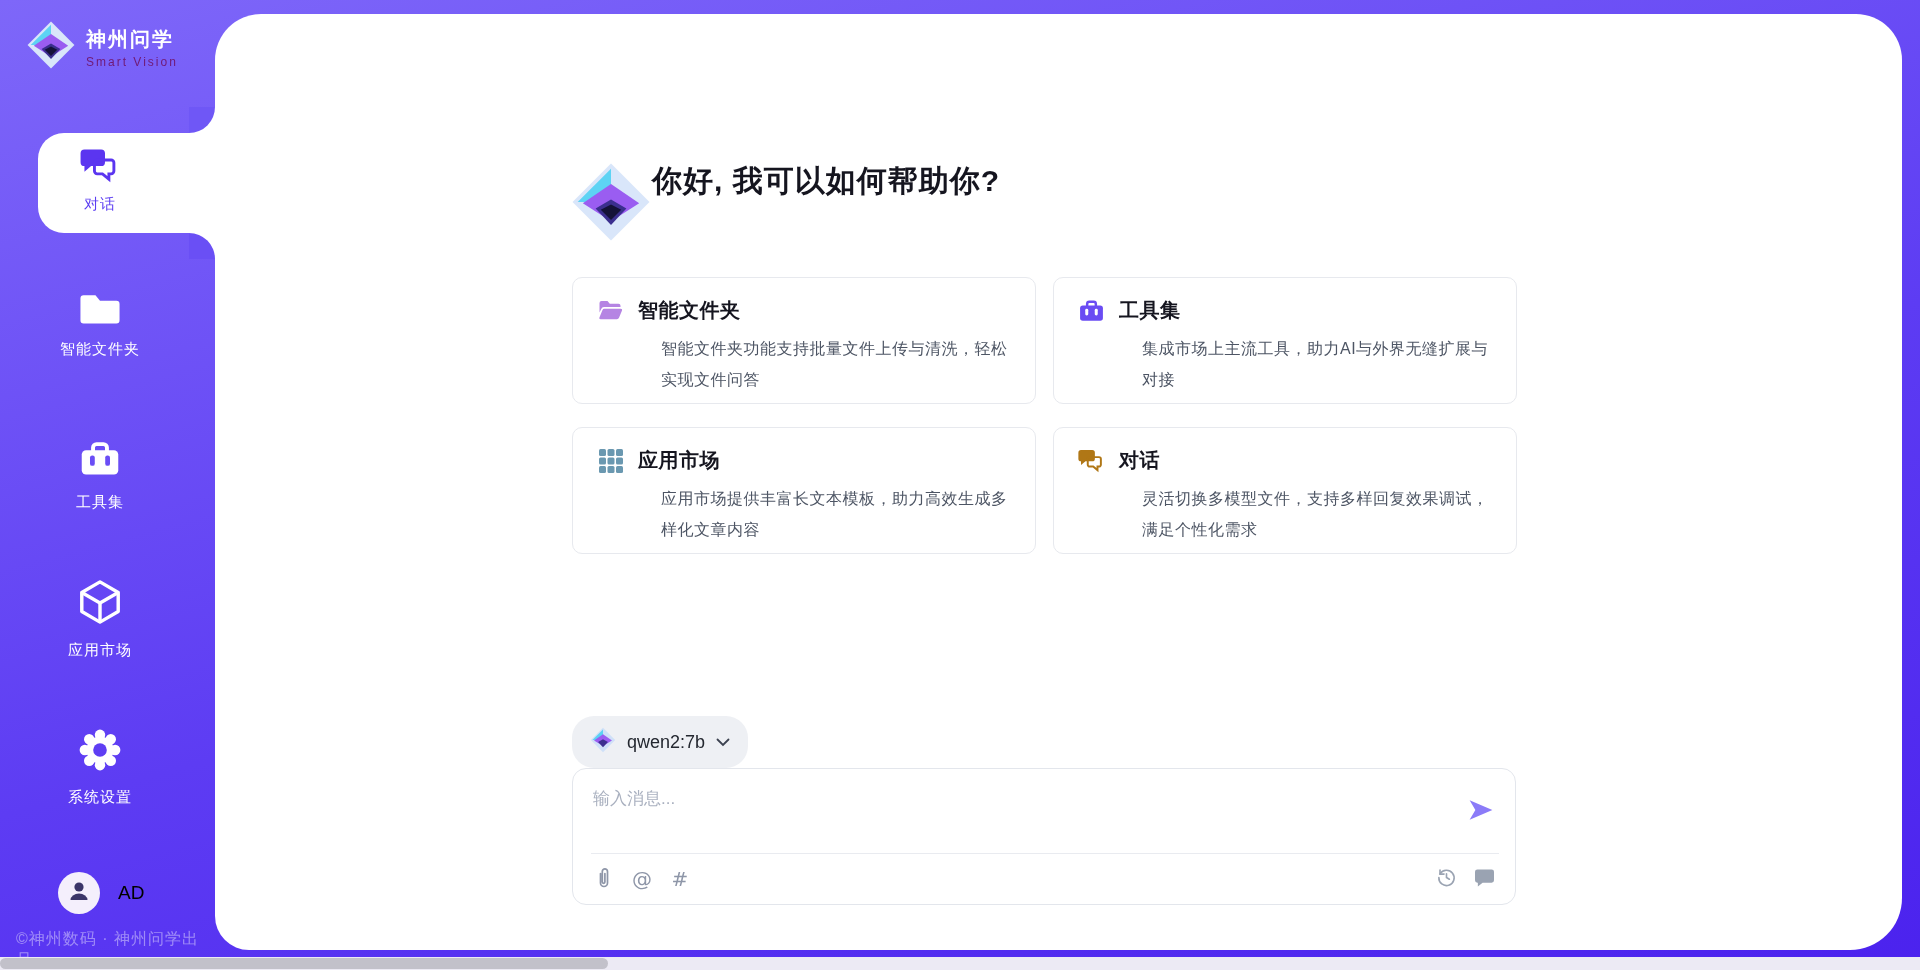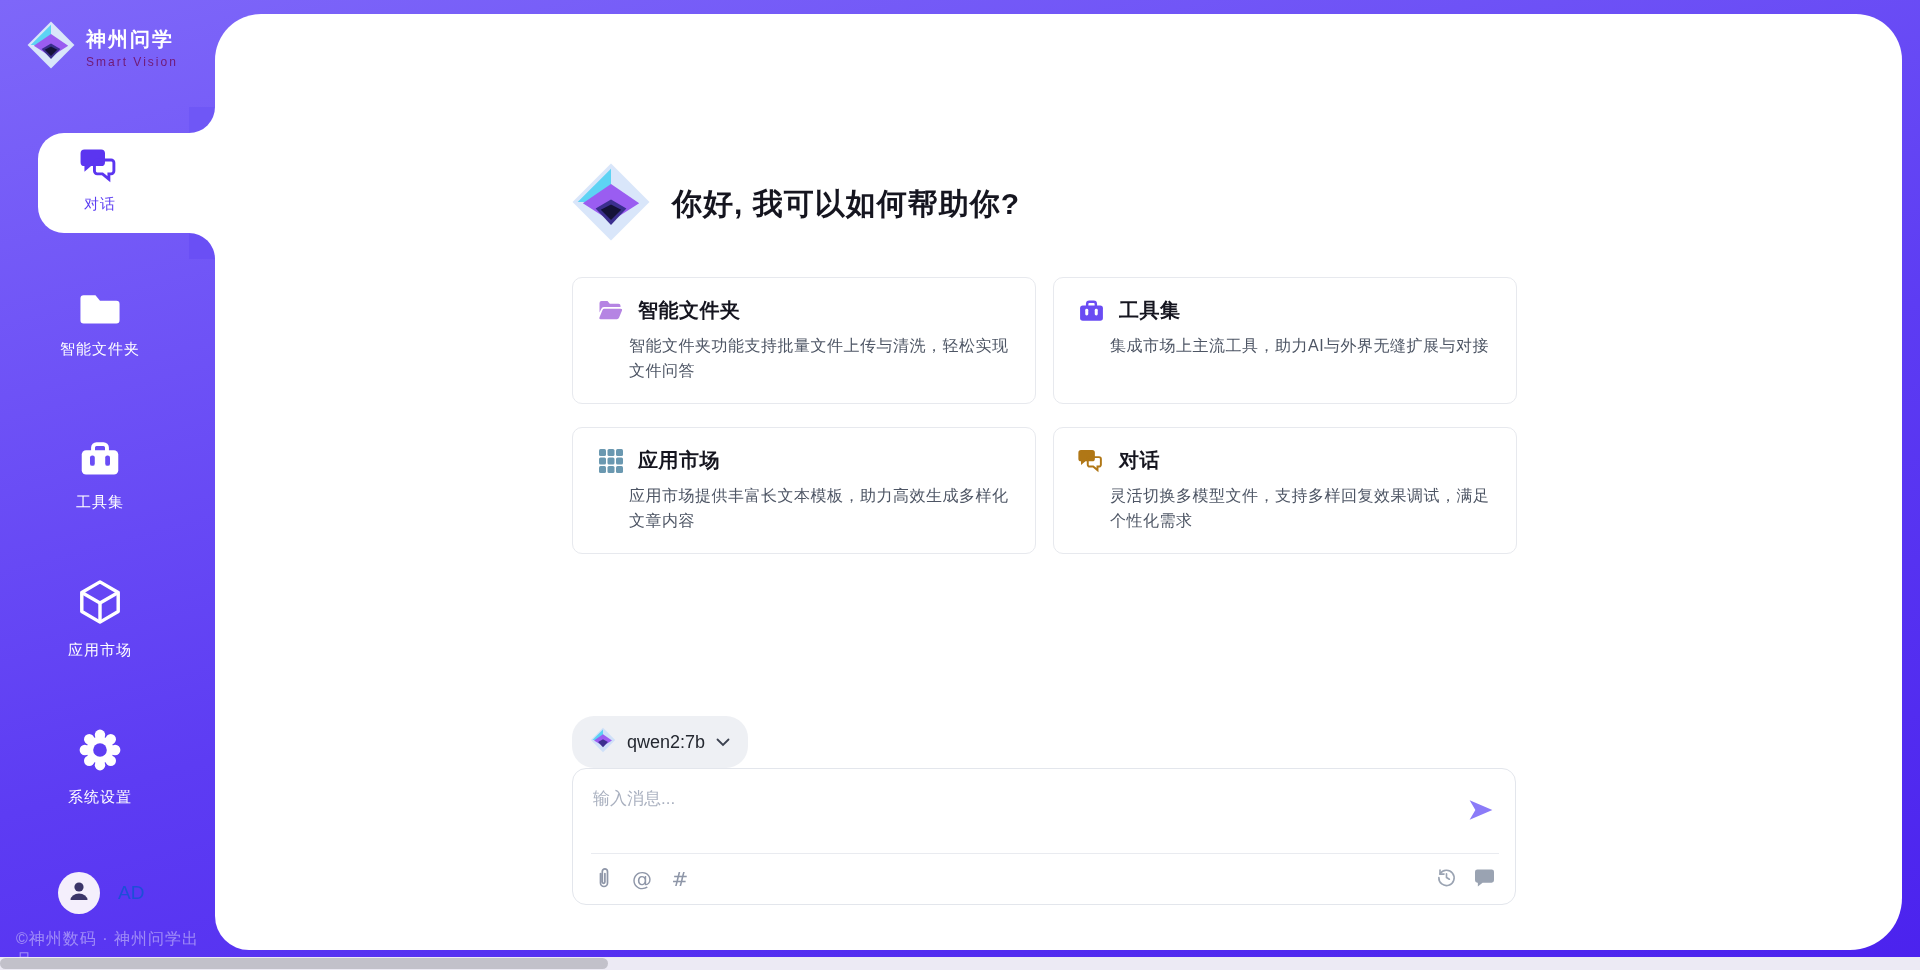--- a/index.html
+++ b/index.html
@@ -30,33 +30,33 @@
   .active-tab .nav-label { color:#5b3df2; font-size:15px; letter-spacing:1px; }
   .connector { position:absolute; left:189px; width:26px; height:26px; background:#ffffff; }
   .connector.top { top:107px; }
   .connector.bottom { top:233px; }
   .connector-curve { width:100%; height:100%; }
   .connector.top .connector-curve { background:#6f57f6; border-bottom-right-radius:26px; }
   .connector.bottom .connector-curve { background:#6a4ff5; border-top-right-radius:26px; }
 
   .user-row { position:absolute; left:58px; top:872px; display:flex; align-items:center; gap:18px; cursor:pointer; }
   .avatar-circle { width:42px; height:42px; border-radius:50%; background:#f4effc; display:flex; align-items:center; justify-content:center; }
-  .user-name { color:#1d4ed8; font-size:19px; }
+  .user-name { color:#000000; font-size:19px; }
   .copyright { position:absolute; left:16px; top:929px; color:rgba(255,255,255,0.42); font-size:16px; letter-spacing:1px; }
 
   
-  .greeting-row { position:absolute; left:355px; top:147px; display:flex; align-items:center; gap:20px; }
+  .greeting-row { position:absolute; left:355px; top:147px; display:flex; align-items:flex-start; }
   .greeting-text { font-size:30px; font-weight:700; color:#15151f; letter-spacing:1px; }
 
   .cards-grid { position:absolute; left:357px; top:263px; width:946px; display:grid;
     grid-template-columns:464px 464px; grid-column-gap:17px; grid-row-gap:23px; }
   .feature-card { height:127px; background:#fff; border:1px solid #e7e9ee; border-radius:10px; padding:19px 24px; cursor:pointer; }
   .card-head { display:flex; align-items:center; gap:14px; }
   .card-title { font-size:20px; font-weight:700; color:#15151f; letter-spacing:0.5px; }
-  .card-desc { margin-top:9px; margin-left:32px; font-size:16px; line-height:25px; color:#4d5564; letter-spacing:0.5px; }
+  .card-desc { margin-top:9px; margin-left:64px; font-size:16px; line-height:31px; color:#4d5564; letter-spacing:0.5px; }
   .card-icon { width:27px; height:27px; flex:0 0 27px; display:flex; align-items:center; justify-content:center; }
 
   .model-pill { position:absolute; left:357px; top:702px; height:52px; padding:0 18px; border-radius:22px;
     background:#eef0f4; display:inline-flex; align-items:center; gap:11px; cursor:pointer; }
   .model-name { font-size:18px; color:#23272f; }
 
   .composer { position:absolute; left:357px; top:754px; width:944px; height:137px; background:#fff;
     border:1px solid #e3e6ec; border-radius:14px; }
   .composer textarea { position:absolute; left:0; top:0; width:870px; height:80px; border:none; outline:none; resize:none;
     padding:18px 20px; font-size:17px; color:#3b82f6; font-family:"Liberation Sans","DejaVu Sans",sans-serif; background:transparent; }

